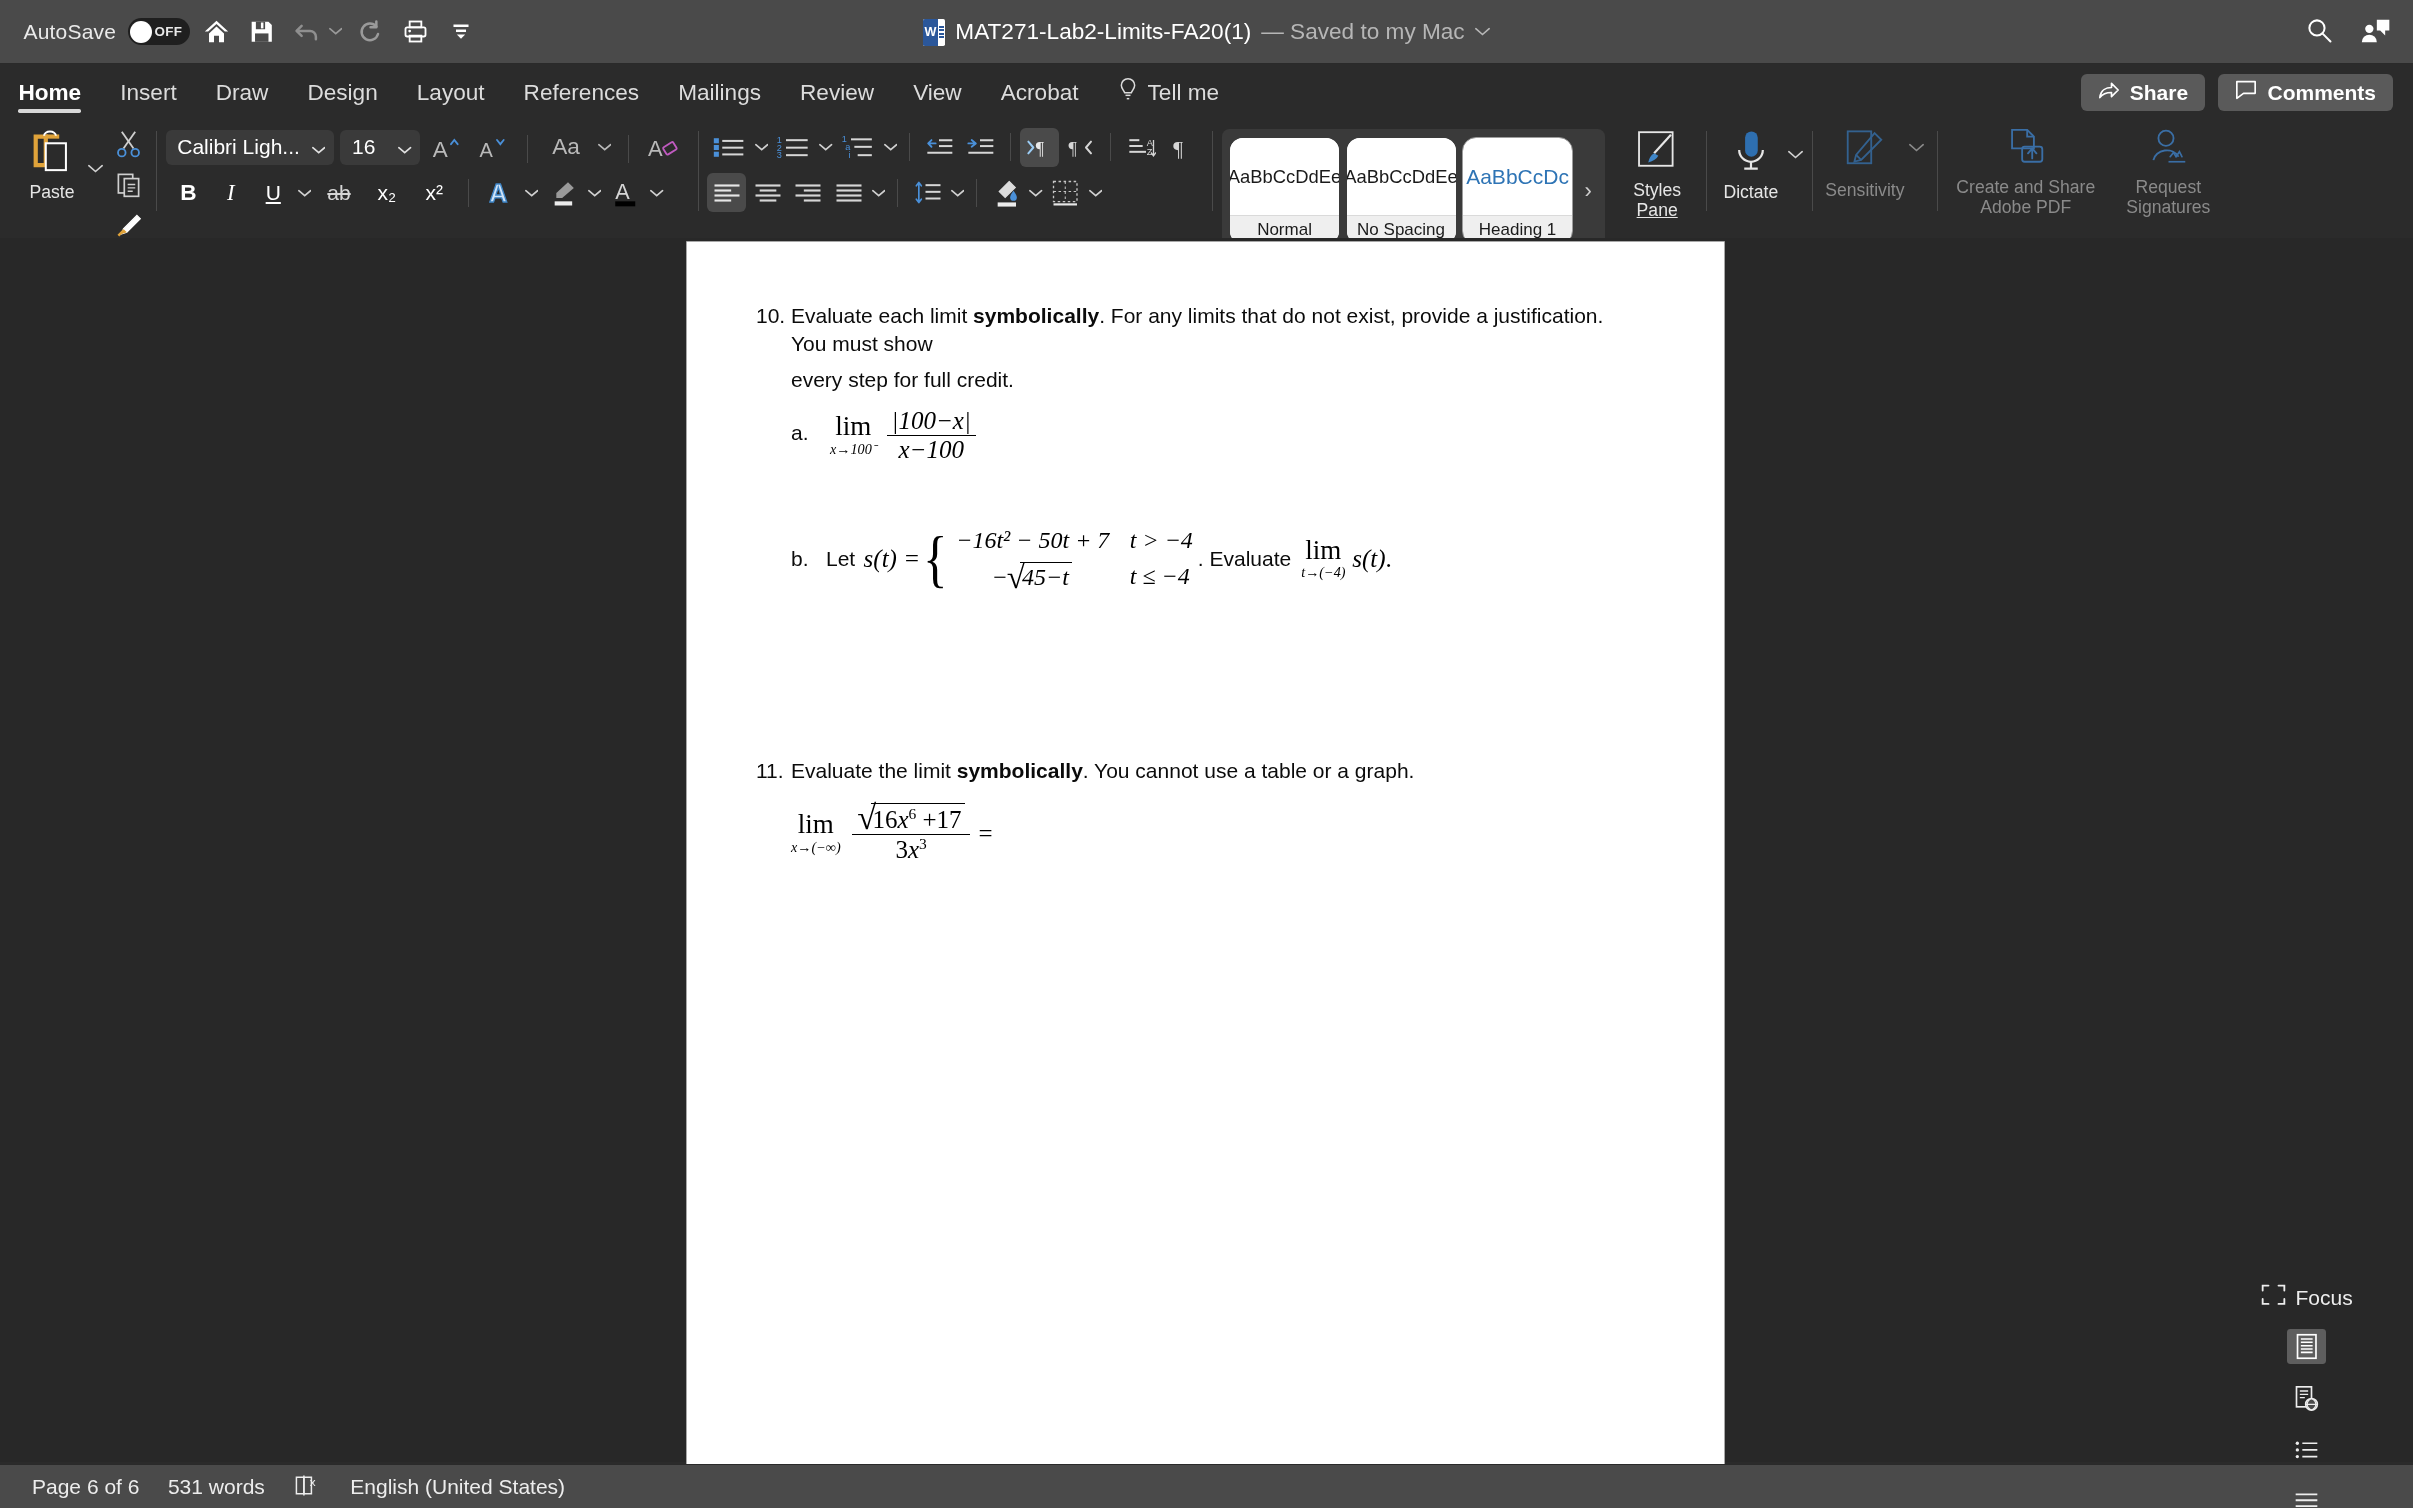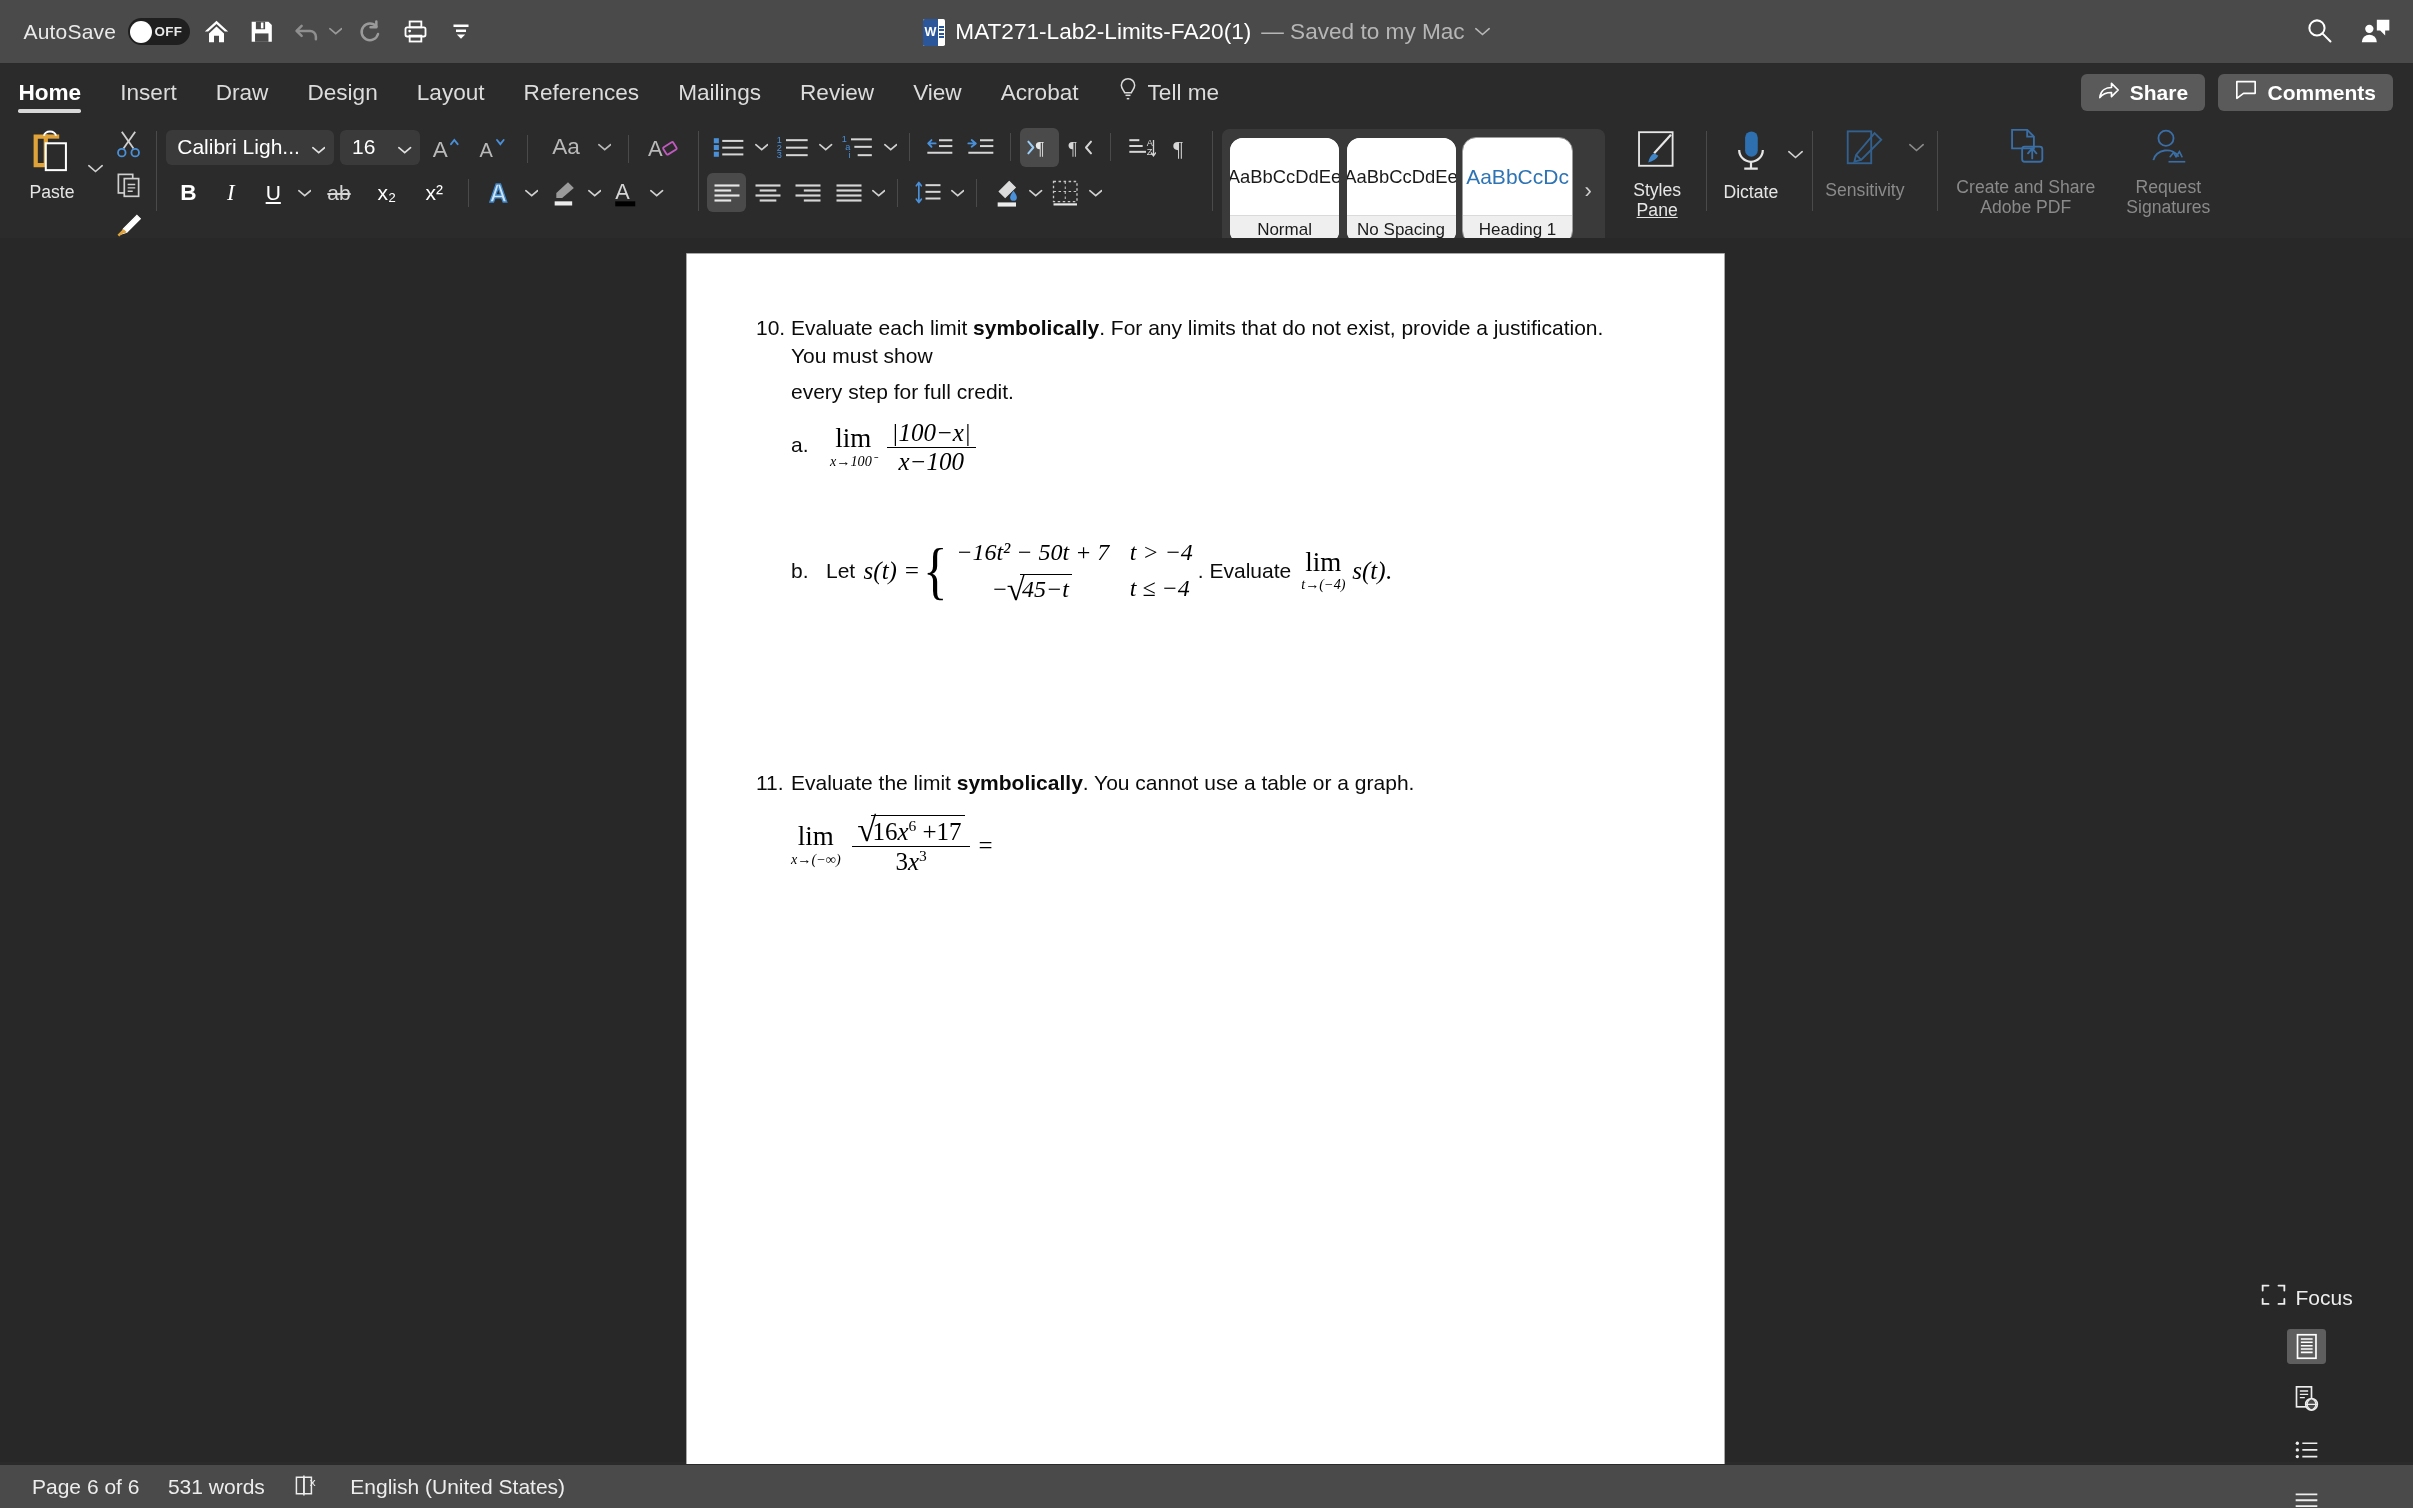--- a/index.html
+++ b/index.html
@@ -136,21 +136,21 @@
     color: #1a1a1a; font-size: 17px;
   }
   .gallery-more { color: #cfcfcf; font-size: 22px; padding: 0 5px; }
 
   
   .docarea {
     position: absolute; top: 238px; left: 0; width: 2413px; height: 1224px;
     background: #282828;
   }
   .page {
-    position: absolute; left: 687px; top: 16px; width: 1037px; height: 1224px;
+    position: absolute; left: 687px; top: 4px; width: 1037px; height: 1224px;
     background: #fff; box-shadow: 0 0 0 0.8px #c9c9c9; padding-left: 33px;
   }
   .doc-content { position: absolute; left: 0; top: 0; width: 1037px; }
 
   .q-item { position: absolute; color: #000; }
   .q-text { font-size: 21px; line-height: 1.32; color: #0b0b0b; }
   .q-num { position: absolute; }
   .bold { font-weight: bold; }
 
   

